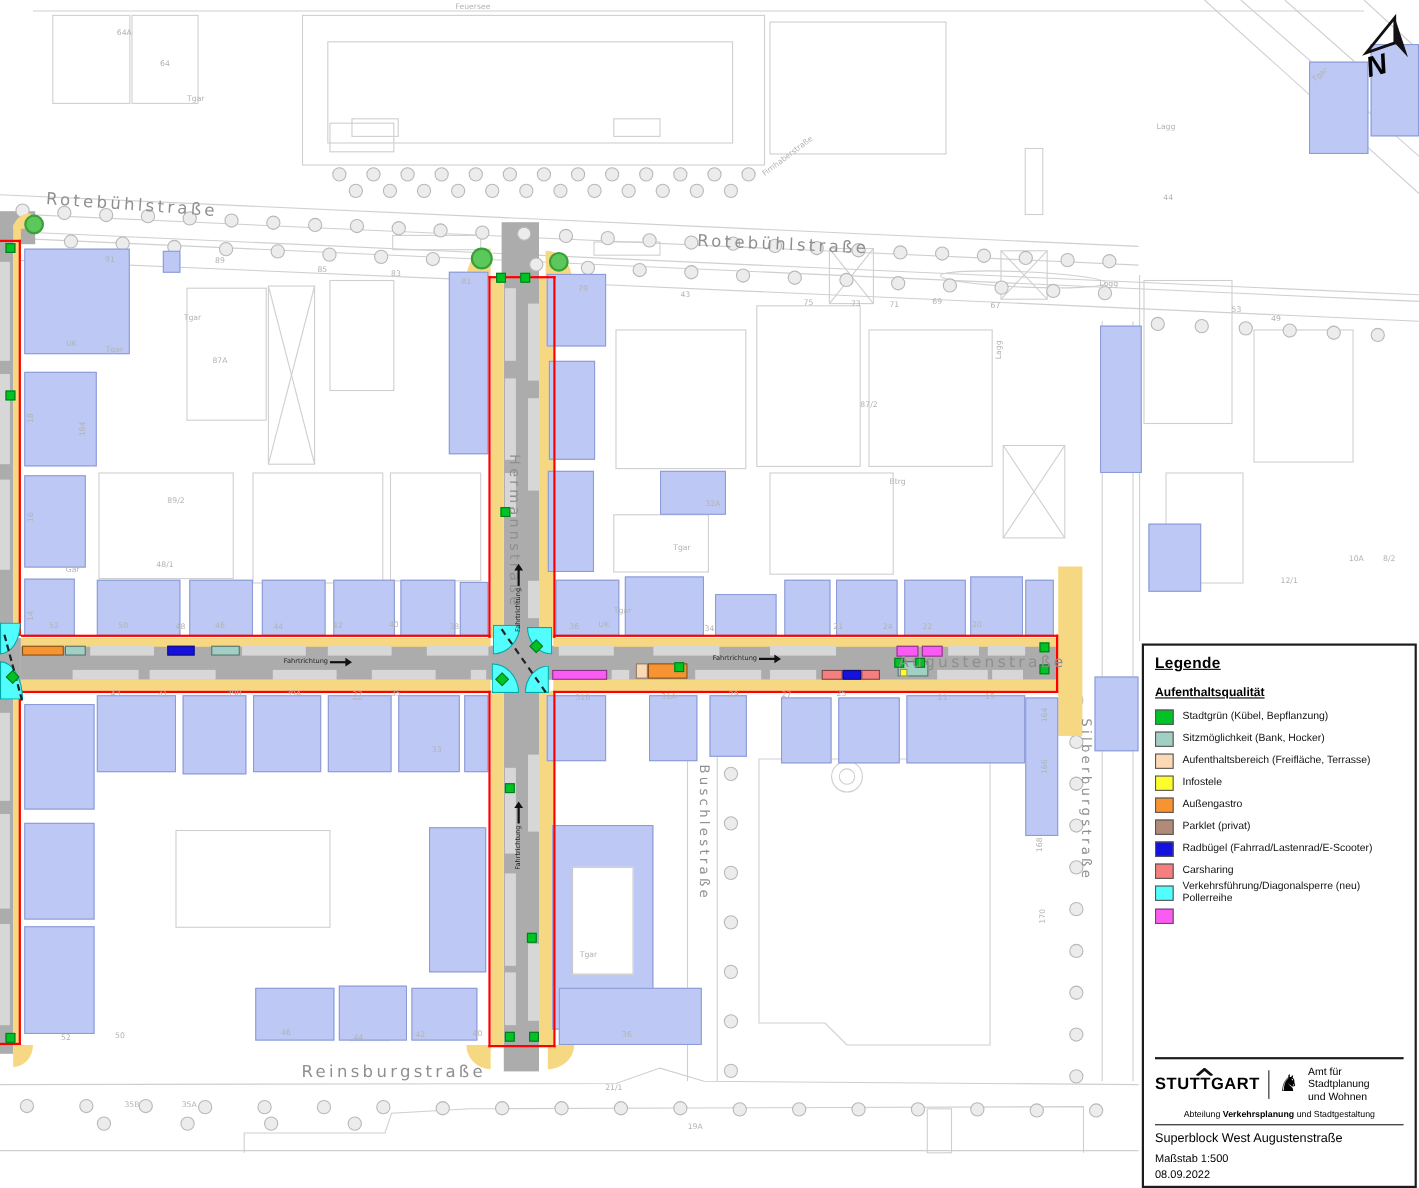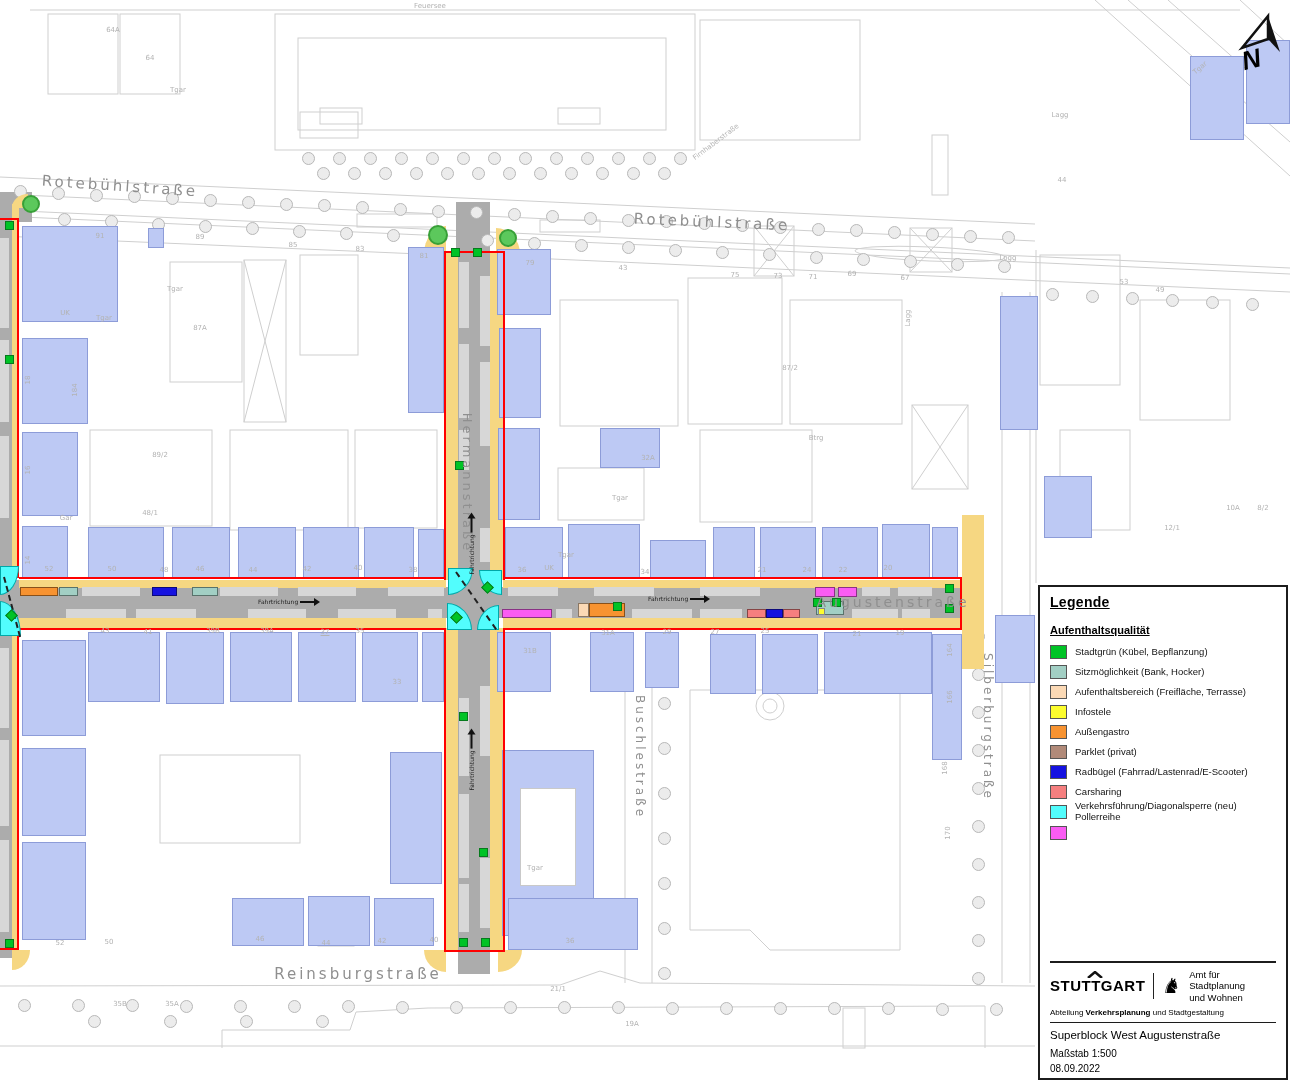--- a/index.html
+++ b/index.html
@@ -60,21 +60,21 @@
                     border-top:5px solid transparent;border-bottom:5px solid transparent;}
   .sym-red{width:20px;height:2.5px;background:var(--c-red,#ff0000);flex:0 0 auto;}
   #leg-q-title{font-size:11px;font-weight:bold;text-decoration:underline;margin:6px 0 6px 0;}
   #title-block{margin-top:auto;border-top:2px solid #1c1c1c;padding-top:6px;}
   .tb-logo-row{display:flex;align-items:center;gap:8px;}
   .tb-city{position:relative;font-size:15px;font-weight:bold;letter-spacing:.5px;}
   .tb-city svg{position:absolute;left:39%;top:-6px;}
   .tb-sep{width:1px;height:26px;background:#222;}
   .tb-horse{font-size:21px;line-height:1;transform:scaleX(-1);}
   .tb-office{font-size:9.5px;line-height:1.2;}
-  .tb-dept{font-size:8px;text-align:left;margin:5px 0 5px 0;}
+  .tb-dept{font-size:8px;text-align:center;margin:5px 0 5px 0;}
   .tb-project{border-top:1.5px solid #1c1c1c;padding-top:6px;}
   .tb-title{font-size:11.5px;margin-bottom:7px;}
   .tb-scale,.tb-date{font-size:10px;margin-bottom:4px;}
   #north{position:absolute;left:1228px;top:10px;z-index:15;}
 </style>
 </head>
 <body>
 
 <div id="stage">
   <div id="map">
@@ -506,21 +506,21 @@
         <div class="small-label" style="left: 807px; top: 570px; transform: translate(-50%, -50%);">24</div>
         <div class="small-label" style="left: 843px; top: 570px; transform: translate(-50%, -50%);">22</div>
         <div class="small-label" style="left: 888px; top: 568px; transform: translate(-50%, -50%);">20</div>
         <div class="small-label" style="left: 105px; top: 631px; transform: translate(-50%, -50%);">43</div>
         <div class="small-label" style="left: 148px; top: 632px; transform: translate(-50%, -50%);">41</div>
         <div class="small-label" style="left: 213px; top: 631px; transform: translate(-50%, -50%);">39B</div>
         <div class="small-label" style="left: 267px; top: 631px; transform: translate(-50%, -50%);">39A</div>
         <div class="small-label" style="left: 325px; top: 632px; transform: translate(-50%, -50%); text-decoration: underline;">37</div>
         <div class="small-label" style="left: 360px; top: 631px; transform: translate(-50%, -50%);">35</div>
         <div class="small-label" style="left: 397px; top: 682px; transform: translate(-50%, -50%);">33</div>
-        <div class="small-label" style="left: 530px; top: 651px; transform: translate(-50%, -50%);">31B</div>
+        <div class="small-label" style="left: 530px; top: 634px; transform: translate(-50%, -50%);">31B</div>
         <div class="small-label" style="left: 608px; top: 633px; transform: translate(-50%, -50%);">31A</div>
         <div class="small-label" style="left: 667px; top: 632px; transform: translate(-50%, -50%);">29</div>
         <div class="small-label" style="left: 715px; top: 632px; transform: translate(-50%, -50%);">27</div>
         <div class="small-label" style="left: 765px; top: 631px; transform: translate(-50%, -50%);">25</div>
         <div class="small-label" style="left: 857px; top: 634px; transform: translate(-50%, -50%);">21</div>
         <div class="small-label" style="left: 900px; top: 633px; transform: translate(-50%, -50%);">19</div>
         <div class="small-label" style="left: 950px; top: 650px; transform: translate(-50%, -50%) rotate(-90deg);">164</div>
         <div class="small-label" style="left: 950px; top: 697px; transform: translate(-50%, -50%) rotate(-90deg);">166</div>
         <div class="small-label" style="left: 945px; top: 768px; transform: translate(-50%, -50%) rotate(-90deg);">168</div>
         <div class="small-label" style="left: 948px; top: 833px; transform: translate(-50%, -50%) rotate(-90deg);">170</div>

